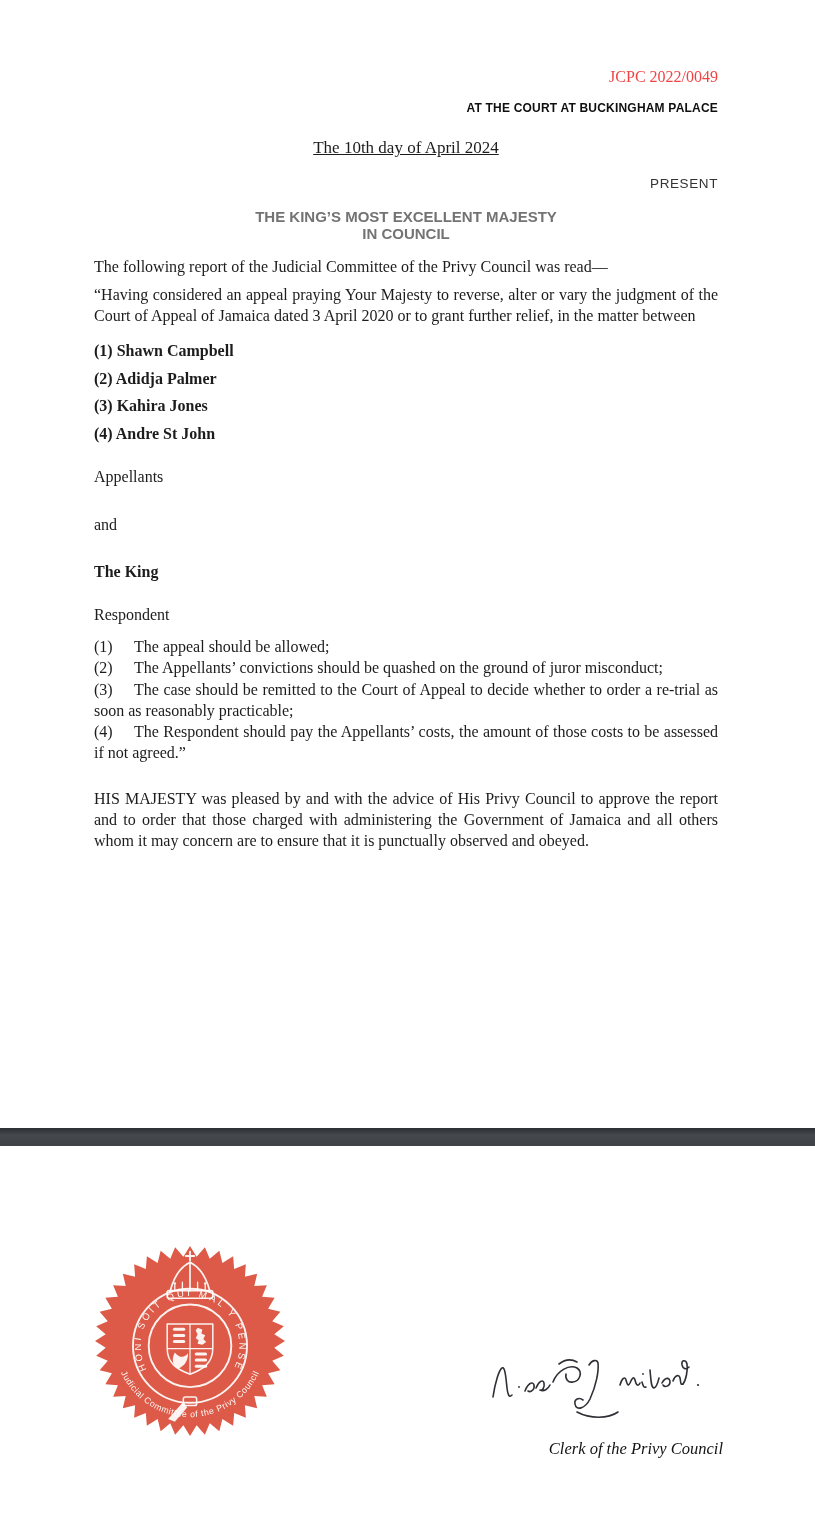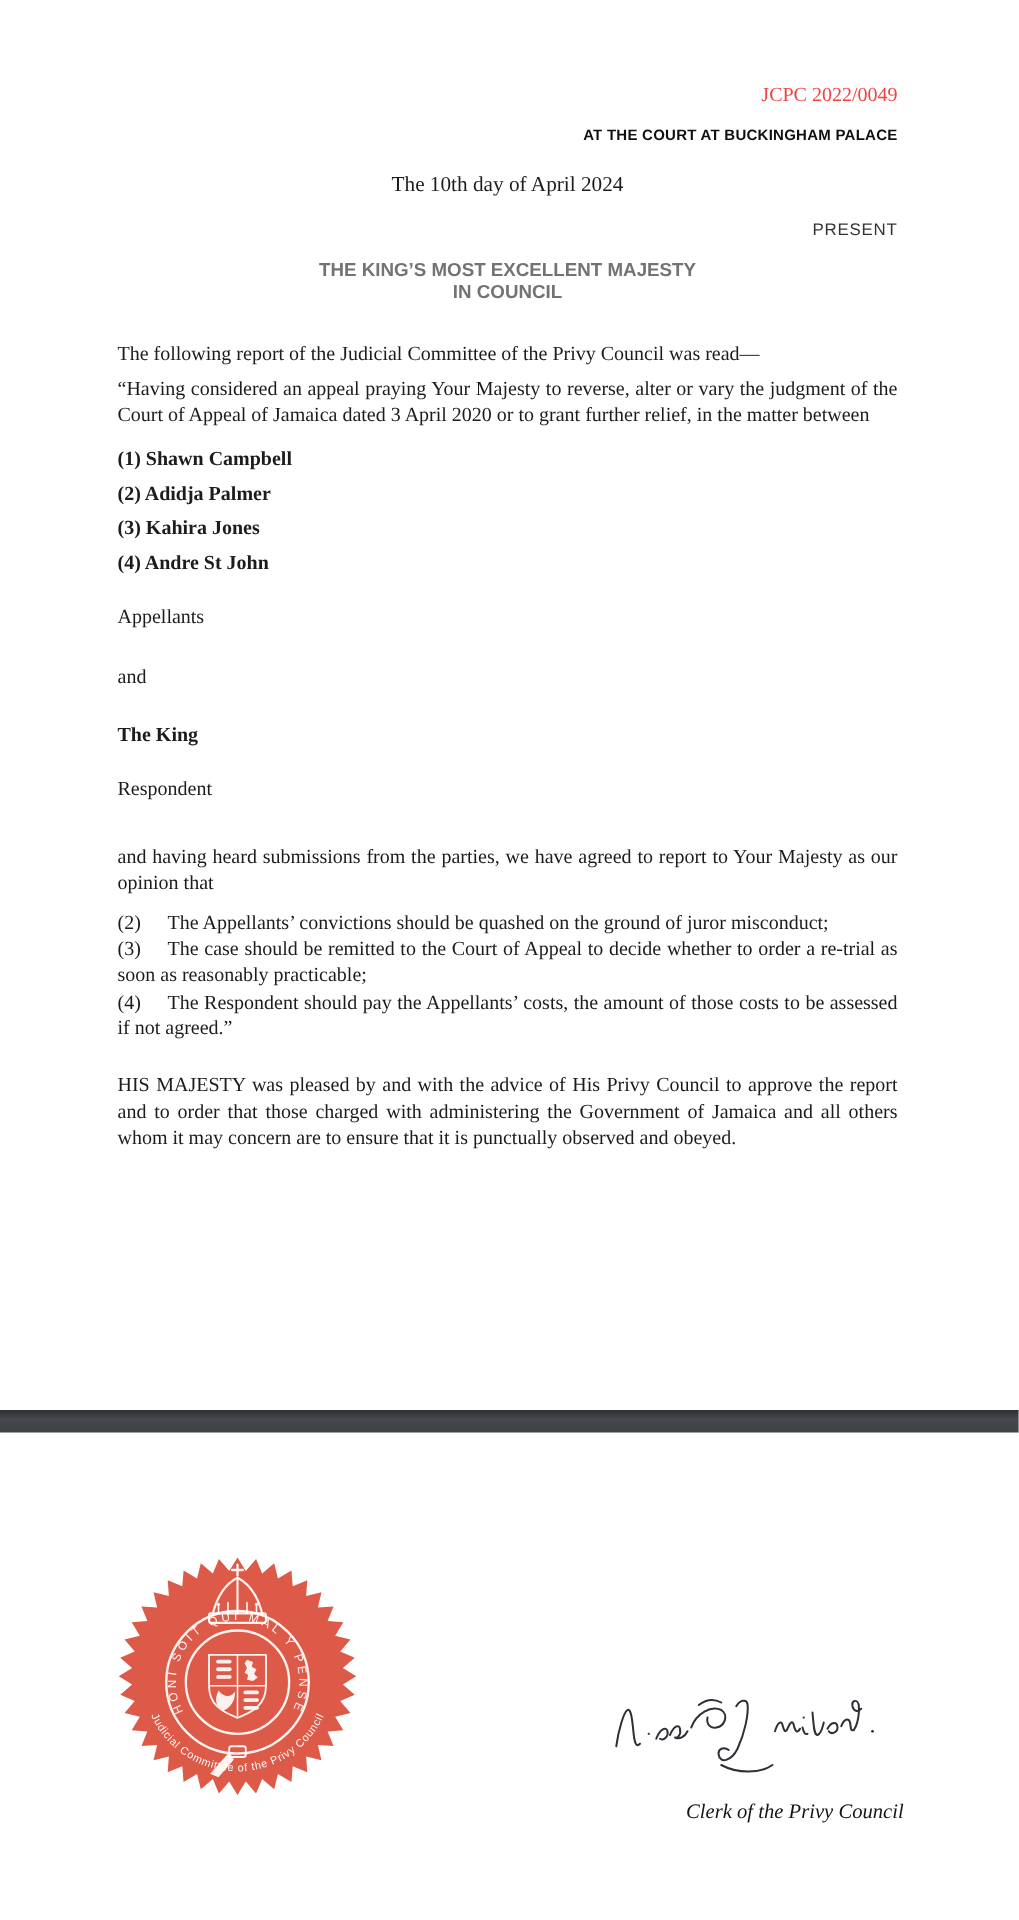--- a/index.html
+++ b/index.html
@@ -27,41 +27,42 @@
     font-size: 12px;
     line-height: 22px;
     letter-spacing: 0.2px;
     color: #0f0f0f;
   }
   .date-line {
     margin-top: 20px;
     text-align: center;
     font-size: 17px;
     line-height: 18px;
+    text-decoration: underline;
   }
   .present {
     margin-top: 20px;
     text-align: right;
     font-family: "Liberation Sans", sans-serif;
     font-size: 13.5px;
     line-height: 14px;
     letter-spacing: 0.6px;
     color: #333333;
   }
   .majesty {
     margin-top: 17px;
     text-align: center;
     font-family: "Liberation Sans", sans-serif;
     font-weight: 700;
     font-size: 15px;
     line-height: 17px;
     color: #737373;
   }
   p.body { font-size: 16px; line-height: 21px; text-align: justify; }
-  .p-intro   { margin-top: 31px; }
+  .p-intro   { margin-top: 14px; }
   .p-appeal  { margin-top: 7px; }
   .p-submit  { margin-top: 33px; }
   .p-approve { margin-top: 24px; line-height: 20.5px; }
 
   .parties { text-align: left; }
   .party {
     font-weight: 700;
     font-size: 16px;
     line-height: 21px;
     margin-top: 6.5px;
@@ -141,23 +142,23 @@
     <div class="party first">(1) Shawn Campbell</div>
     <div class="party">(2) Adidja Palmer</div>
     <div class="party">(3) Kahira Jones</div>
     <div class="party">(4) Andre St John</div>
     <div class="role">Appellants</div>
     <div class="conj">and</div>
     <div class="party respondent-name">The King</div>
     <div class="role">Respondent</div>
   </div>
 
-  <p class="body p-submit">and having heard submissions from the parties, we have agreed to report to Your Majesty as our opinion that</p>
 
   <div class="opinions">
+    <p class="opinion"><span class="num">(1)</span><span>The appeal should be allowed;</span></p>
     <p class="opinion"><span class="num">(2)</span><span>The Appellants’ convictions should be quashed on the ground of juror misconduct;</span></p>
     <p class="opinion"><span class="num">(3)</span><span>The case should be remitted to the Court of Appeal to decide whether to order a re-trial as soon as reasonably practicable;</span></p>
     <p class="opinion"><span class="num">(4)</span><span>The Respondent should pay the Appellants’ costs, the amount of those costs to be assessed if not agreed.”</span></p>
   </div>
 
   <p class="body p-approve">HIS MAJESTY was pleased by and with the advice of His Privy Council to approve the report and to order that those charged with administering the Government of Jamaica and all others whom it may concern are to ensure that it is punctually observed and obeyed.</p>
 </div>
 
 <div class="page-divider"></div>
 

